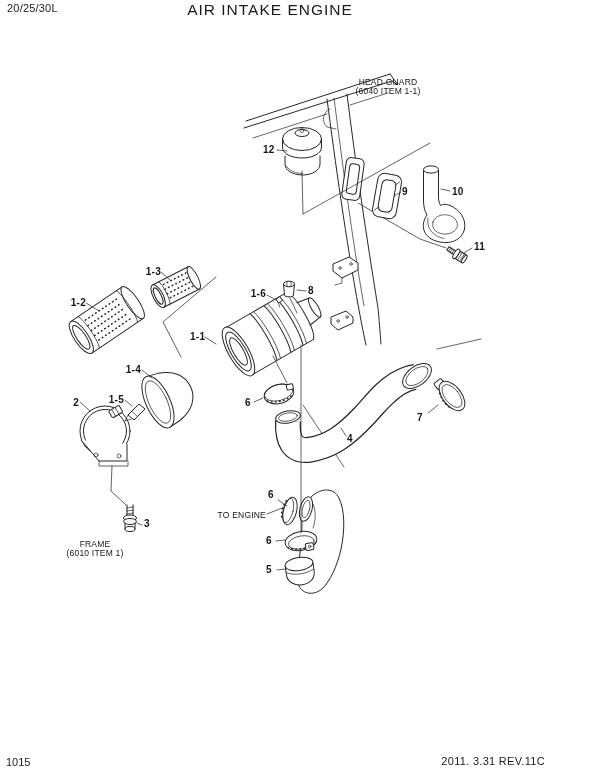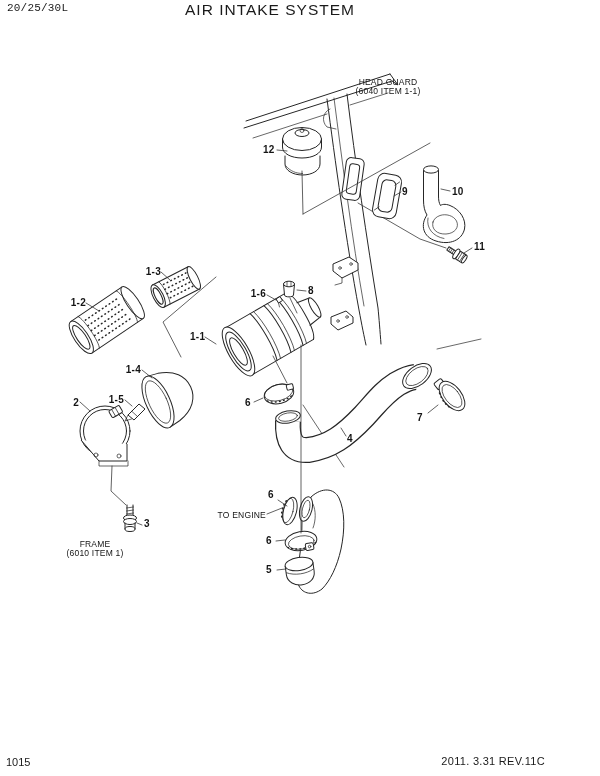--- a/index.html
+++ b/index.html
@@ -1,21 +1,21 @@
 <!DOCTYPE html>
 <html><head>
 <meta charset="utf-8">
 <style>
   html,body{margin:0;padding:0;background:#e8e8e8;}
   .page{
     position:relative;width:600px;height:776px;background:#ffffff;
     font-family:"Liberation Sans",sans-serif;color:#1a1a1a;overflow:hidden;
     margin:0 auto;
   }
-  .hdr-model{position:absolute;left:7px;top:2px;font-size:11px;letter-spacing:.2px;font-family:Liberation Mono, monospace;}
+  .hdr-model{position:absolute;left:7px;top:2px;font-size:11px;letter-spacing:.2px;}
   .hdr-title{position:absolute;left:0;right:60px;top:1px;text-align:center;
     font-size:15.5px;letter-spacing:1px;font-weight:500;}
   .ftr-page{position:absolute;left:6px;bottom:8px;font-size:11px;}
   .ftr-rev{position:absolute;right:55px;bottom:9px;font-size:11px;letter-spacing:.3px;}
   svg.diagram{position:absolute;left:0;top:0;}
   .s{stroke:#262626;fill:none;stroke-width:1;stroke-linecap:round;stroke-linejoin:round;}
   .sf{stroke:#262626;fill:#ffffff;stroke-width:1;stroke-linejoin:round;}
   .thin{stroke-width:.7;}
   .lead{stroke:#3a3a3a;stroke-width:.8;fill:none;stroke-linecap:round;}
   .tube-o{stroke:#262626;stroke-width:26;fill:none;stroke-linecap:butt;}
@@ -24,21 +24,21 @@
   text{fill:#141414;}
   .callout{font-family:"Liberation Sans",sans-serif;font-size:10px;font-weight:bold;letter-spacing:.3px;}
   .note{font-family:"Liberation Sans",sans-serif;font-size:8.5px;letter-spacing:.2px;}
 </style>
 </head>
 <body>
 
 <div class="page">
 
   <div class="hdr-model">20/25/30L</div>
-  <div class="hdr-title">AIR INTAKE SYSTEM</div>
+  <div class="hdr-title">AIR INTAKE ENGINE</div>
 
   <svg class="diagram" width="600" height="776" viewBox="0 0 600 776" xmlns="http://www.w3.org/2000/svg">
 
     <g>
       <path class="s" d="M246,121 L390,74"></path>
       <path class="s" d="M244,128 L392,81"></path>
       <path class="s" d="M390,74 L398,85 L392,81"></path>
       <path class="s thin" d="M253,138 L327,114"></path>
       <path class="s thin" d="M350,105 L388,93"></path>
 

